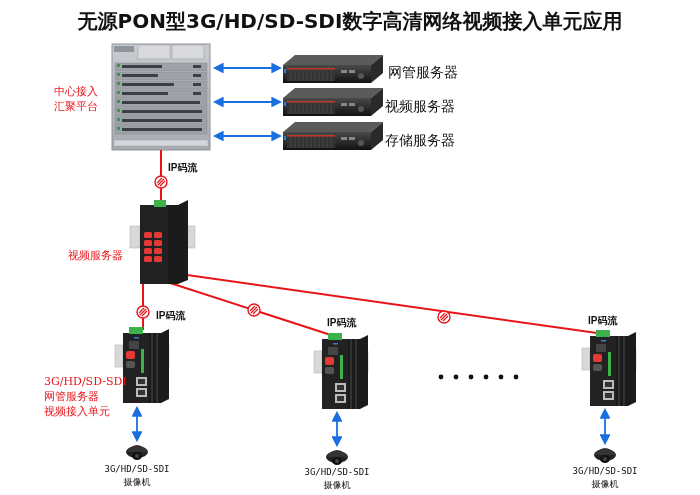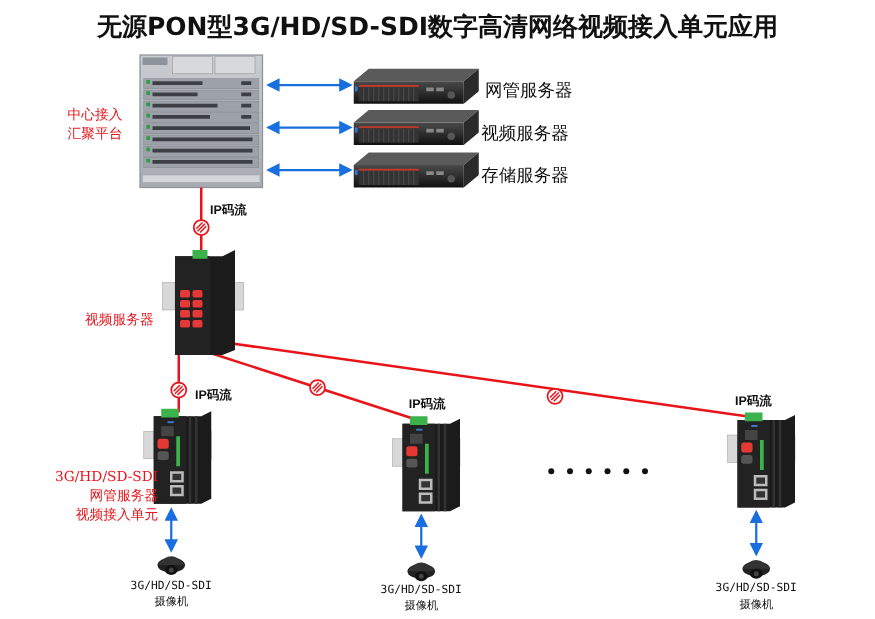--- a/index.html
+++ b/index.html
@@ -1,19 +1,19 @@
 <!DOCTYPE html>
 <html><head>
 <meta charset="utf-8">
 <style>
   html, body { margin: 0; padding: 0; background: #ffffff; }
   body { width: 700px; height: 495px; position: relative; overflow: hidden; font-family: "DejaVu Sans", sans-serif; }
   .title { position: absolute; left: 0; top: 8px; width: 700px; text-align: center; font-size: 20px; font-weight: bold; color: #111; letter-spacing: 0px; }
   .lbl { position: absolute; font-family: "DejaVu Serif", serif; font-size: 14px; color: #111; white-space: nowrap; }
-  .red-lbl { position: absolute; font-family: "DejaVu Serif", serif; font-size: 11px; color: #e8141a; line-height: 15px; text-align: right; white-space: nowrap; }
+  .red-lbl { position: absolute; font-family: "DejaVu Serif", serif; font-size: 11px; color: #e8141a; line-height: 15px; text-align: left; white-space: nowrap; }
   .ip { position: absolute; font-family: Liberation Sans, sans-serif; font-size: 10px; font-weight: bold; color: #111; white-space: nowrap; }
   .cam-lbl { position: absolute; font-family: "DejaVu Sans Mono", monospace; font-size: 9px; color: #111; text-align: center; line-height: 13px; width: 90px; }
   svg.canvas { position: absolute; left: 0; top: 0; }
 </style>
 </head>
 <body>
 
 <div class="title">无源PON型3G/HD/SD-SDI数字高清网络视频接入单元应用</div>
 
 <svg class="canvas" width="700" height="495" viewBox="0 0 700 495">

